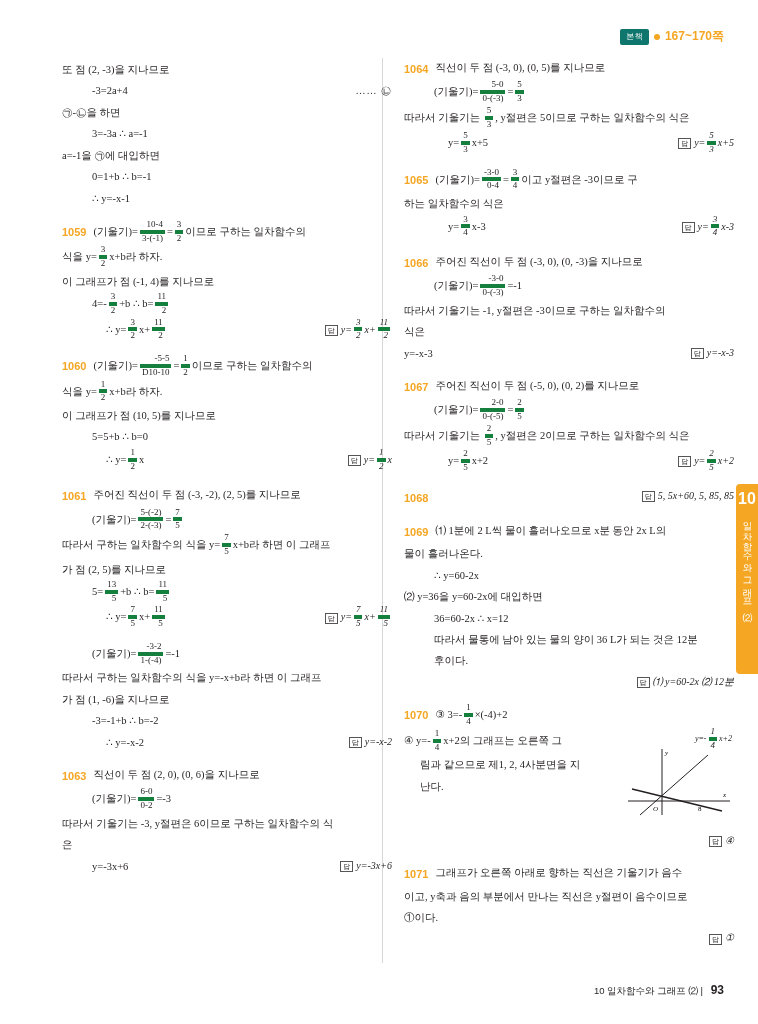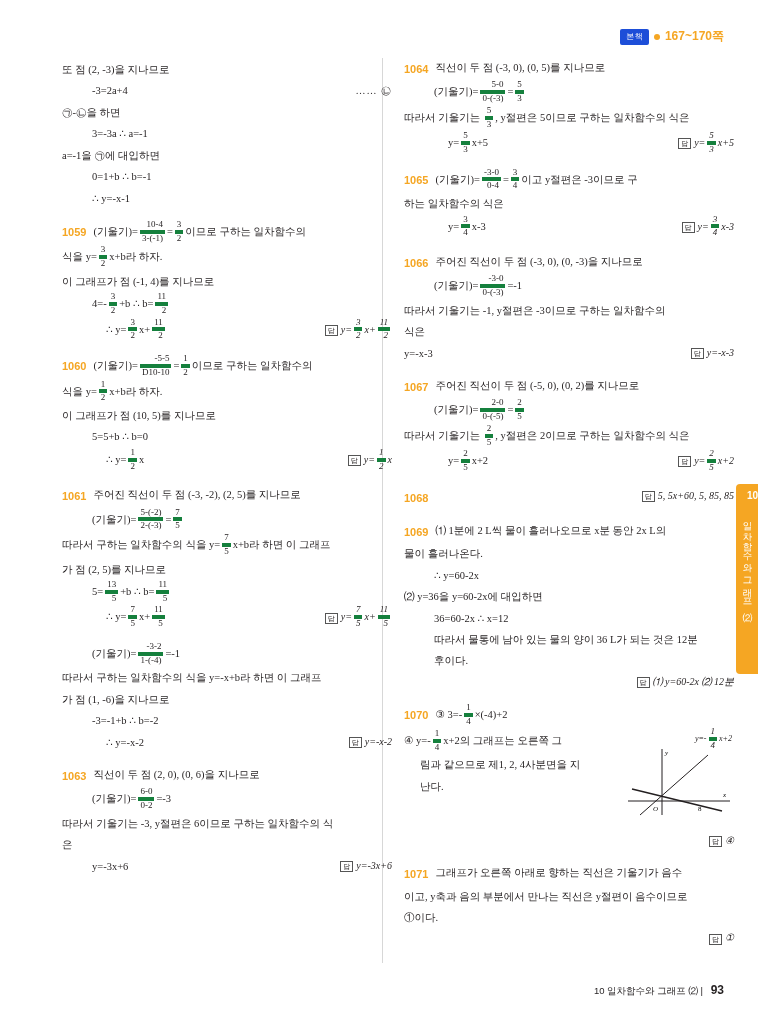--- a/index.html
+++ b/index.html
@@ -13,21 +13,21 @@
   }
   .page{position:absolute;inset:0;}
 
   
   .header{
     position:absolute;top:28px;right:34px;
     display:flex;align-items:center;gap:5px;
     font-size:8.5px;
   }
   .header .hdr-label{
-    background:#1d4ed8;color:#fff;
+    background:#0f766e;color:#fff;
     padding:2px 6px 3px 6px;border-radius:2px;
     font-family:"Liberation Sans",sans-serif;
     font-size:8px;letter-spacing:.3px;
   }
   .header .hdr-dot{
     width:6px;height:6px;border-radius:50%;
     background:#f5a623;display:inline-block;
   }
   .header .hdr-pages{
     color:#f5a623;font-family:"Liberation Sans",sans-serif;
@@ -89,22 +89,22 @@
 
   
   .sidetab{
     position:absolute;right:0;top:484px;
     width:22px;height:190px;background:#f5a623;
     border-top-left-radius:4px;border-bottom-left-radius:4px;
     color:#fff;
   }
   .sidetab .tabnum{
     position:absolute;top:6px;left:0;width:100%;
-    text-align:right;font-family:"Liberation Sans",sans-serif;
-    font-size:10px;font-weight:bold;
+    text-align:center;font-family:"Liberation Sans",sans-serif;
+    font-size:16px;font-weight:bold;
   }
   .sidetab .tabtext{
     position:absolute;top:30px;left:50%;
     transform:translateX(-50%);
     writing-mode:vertical-rl;
     font-family:"Liberation Sans",sans-serif;
     font-size:9.5px;letter-spacing:1px;white-space:nowrap;
   }
 
   

